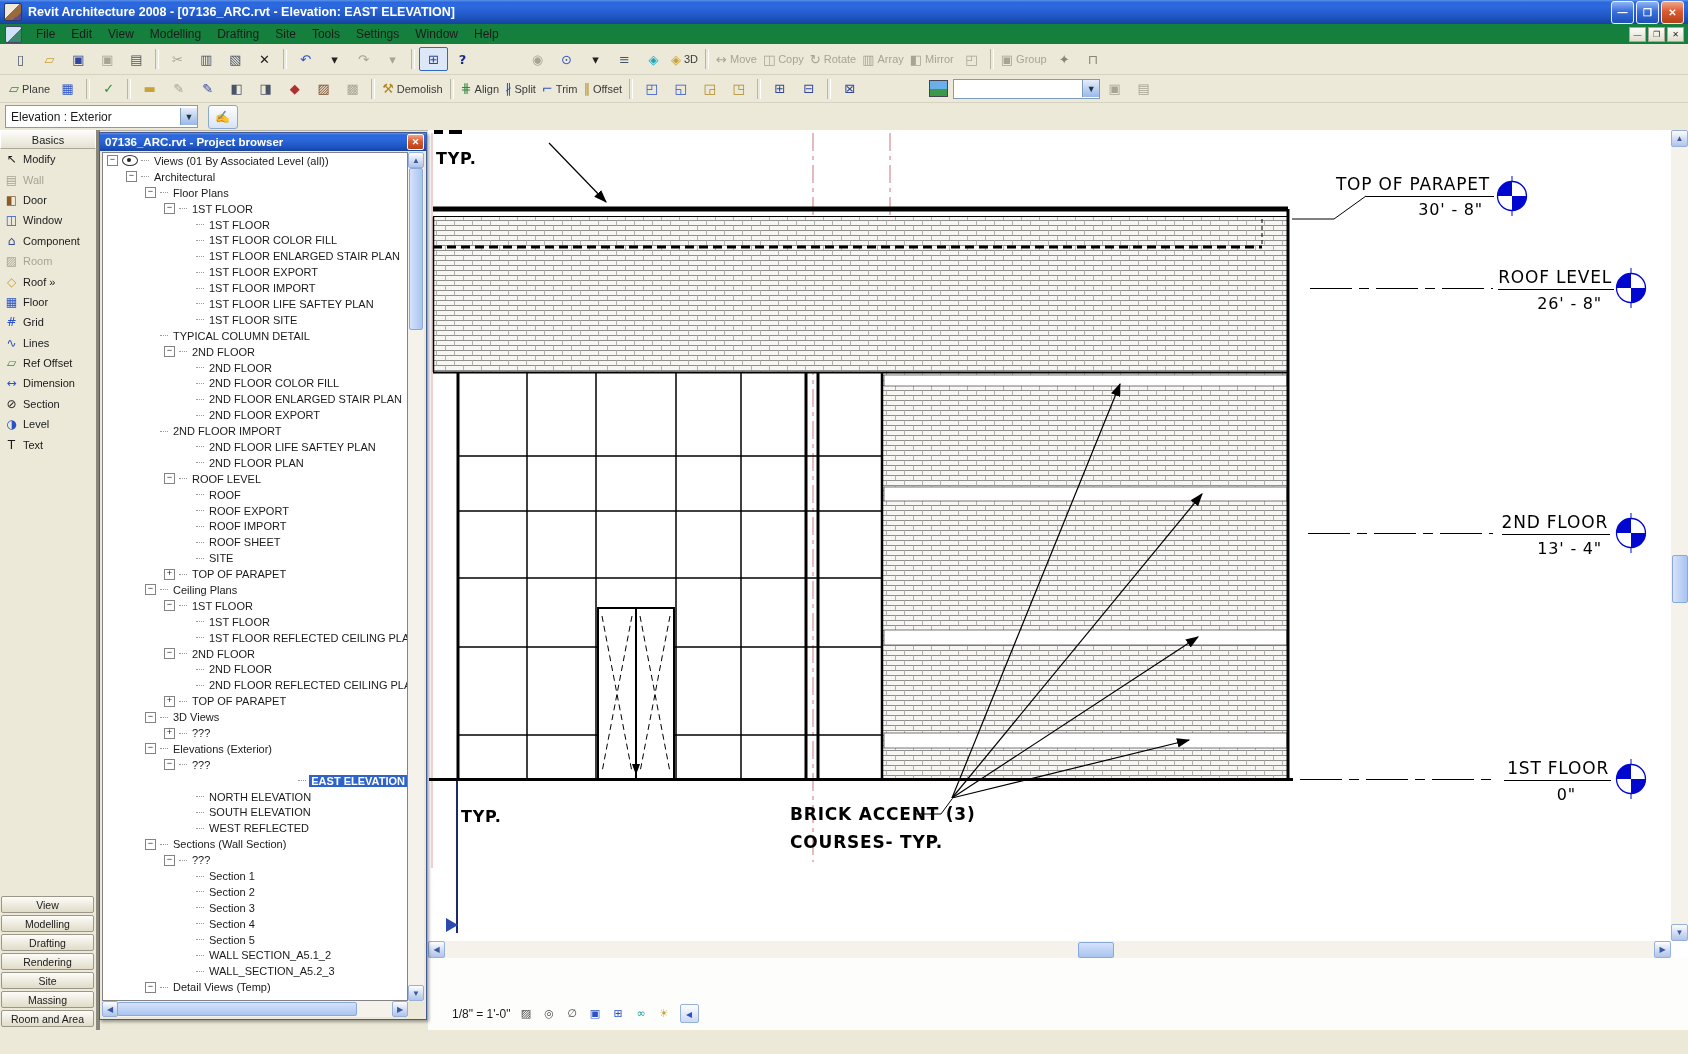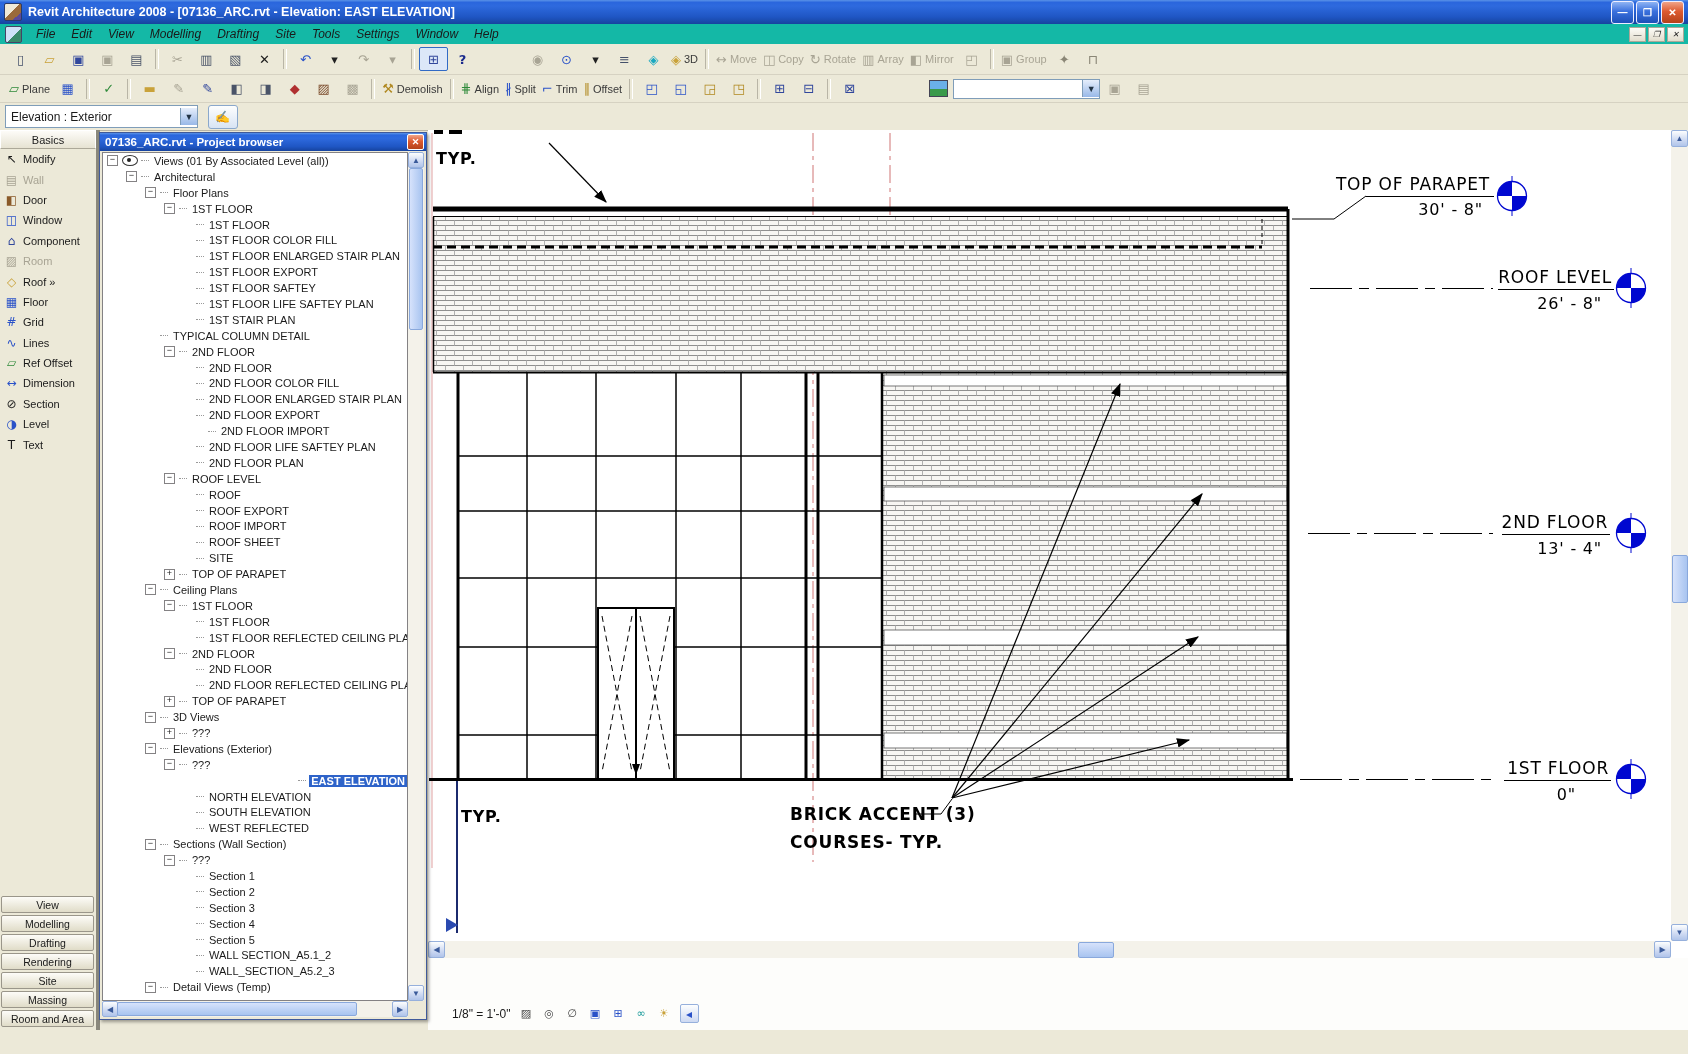--- a/index.html
+++ b/index.html
@@ -10,22 +10,22 @@
     background:linear-gradient(180deg,#5a93e8 0%,#2a66dd 10%,#2e6ade 25%,#1f56c4 70%,#16439e 100%);
     color:#fff;font-weight:bold;font-size:12.5px;padding-left:4px;}
   .app-icon{width:16px;height:16px;margin-right:6px;border:1px solid #2a3a6a;border-radius:2px;
     background:linear-gradient(135deg,#f0ead8 0 45%,#9a6a3a 45% 75%,#5a4a9a 75% 100%);flex:none;}
   .win-btns{margin-left:auto;display:flex;gap:2px;padding-right:4px;}
   .win-btn{width:21px;height:21px;border-radius:3px;border:1px solid #eef;color:#fff;font-size:10px;
     display:flex;align-items:center;justify-content:center;
     background:linear-gradient(180deg,#8fb4f4,#3a70dd 45%,#1d50b8);}
   .win-btn.close{background:linear-gradient(180deg,#f0a488,#dd5a30 45%,#b4421a);}
   
-  .menubar{position:absolute;left:0;top:24px;right:0;height:20px;background:#14b8a6;display:flex;
-    align-items:center;font-size:12px;font-style:italic;}
+  .menubar{position:absolute;left:0;top:24px;right:0;height:20px;background:#15803d;display:flex;
+    align-items:center;font-size:12px;}
   .mdi-icon{width:15px;height:15px;margin:0 6px 0 5px;border:1px solid #446;border-radius:2px;
     background:linear-gradient(135deg,#cfe2f8 0 55%,#3a8a6a 55% 100%);flex:none;}
   .menu-item{padding:2px 8px;}
   .mdi-btns{margin-left:auto;display:flex;gap:2px;padding-right:4px;}
   .mdi-btn{width:15px;height:13px;font-size:8px;display:flex;align-items:center;justify-content:center;
     border:1px solid #aca899;background:linear-gradient(#fdfcf8,#e2ddcd);color:#222;}
   
   .tbar{position:absolute;left:0;right:0;background:#ECE9D8;display:flex;align-items:center;
     padding-left:6px;border-bottom:1px solid #d6d2c2;}
   #tb1{top:44px;height:30px;}
@@ -645,31 +645,31 @@
           <span class="lbl">1ST FLOOR ENLARGED STAIR PLAN</span>
         </div>
         <div class="row" style="padding-left: 80px;">
           <span class="spacer"></span>
           <span class="stub"></span>
           <span class="lbl">1ST FLOOR EXPORT</span>
         </div>
         <div class="row" style="padding-left: 80px;">
           <span class="spacer"></span>
           <span class="stub"></span>
-          <span class="lbl">1ST FLOOR SAFTEY</span>
+          <span class="lbl">1ST FLOOR IMPORT</span>
         </div>
         <div class="row" style="padding-left: 80px;">
           <span class="spacer"></span>
           <span class="stub"></span>
           <span class="lbl">1ST FLOOR LIFE SAFTEY PLAN</span>
         </div>
         <div class="row" style="padding-left: 80px;">
           <span class="spacer"></span>
           <span class="stub"></span>
-          <span class="lbl">1ST STAIR PLAN</span>
+          <span class="lbl">1ST FLOOR SITE</span>
         </div>
         <div class="row" style="padding-left: 44px;">
           <span class="spacer"></span>
           <span class="stub"></span>
           <span class="lbl">TYPICAL COLUMN DETAIL</span>
         </div>
         <div class="row" style="padding-left: 61px;">
           <span class="exp">−</span>
           <span class="stub"></span>
           <span class="lbl">2ND FLOOR</span>
@@ -687,21 +687,21 @@
         <div class="row" style="padding-left: 80px;">
           <span class="spacer"></span>
           <span class="stub"></span>
           <span class="lbl">2ND FLOOR ENLARGED STAIR PLAN</span>
         </div>
         <div class="row" style="padding-left: 80px;">
           <span class="spacer"></span>
           <span class="stub"></span>
           <span class="lbl">2ND FLOOR EXPORT</span>
         </div>
-        <div class="row" style="padding-left: 44px; margin-left: 48px;">
+        <div class="row" style="padding-left: 44px;">
           <span class="spacer"></span>
           <span class="stub"></span>
           <span class="lbl">2ND FLOOR IMPORT</span>
         </div>
         <div class="row" style="padding-left: 80px;">
           <span class="spacer"></span>
           <span class="stub"></span>
           <span class="lbl">2ND FLOOR LIFE SAFTEY PLAN</span>
         </div>
         <div class="row" style="padding-left: 80px;">

